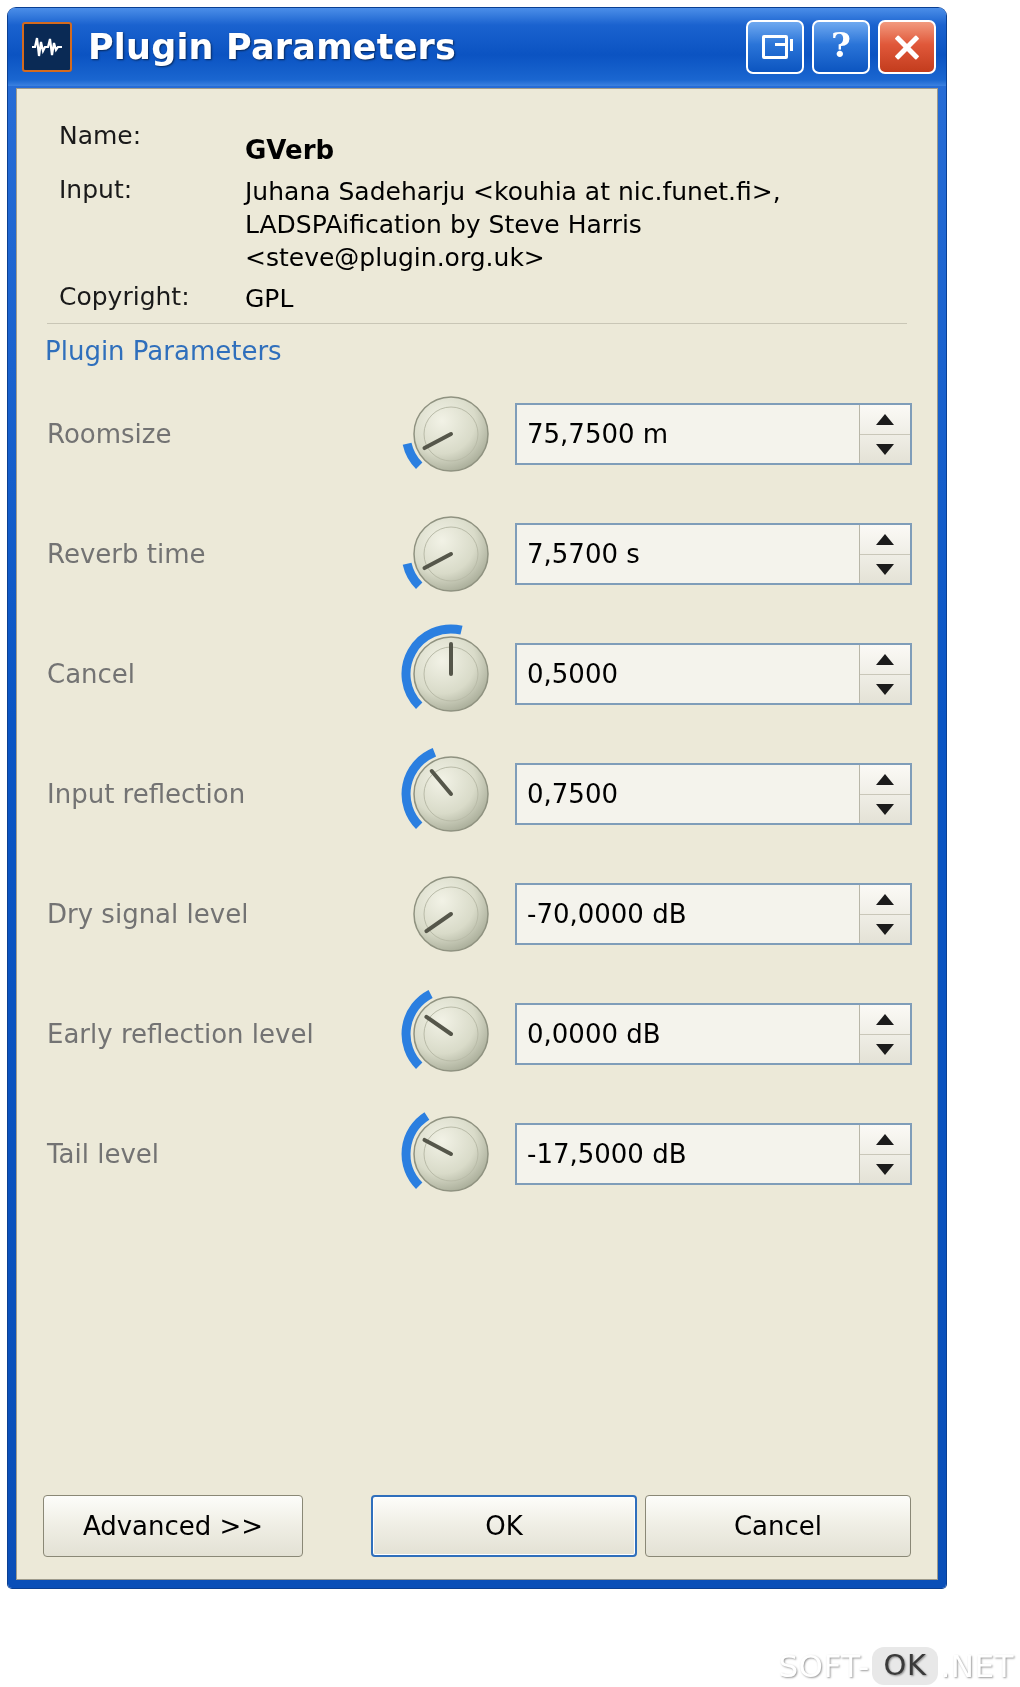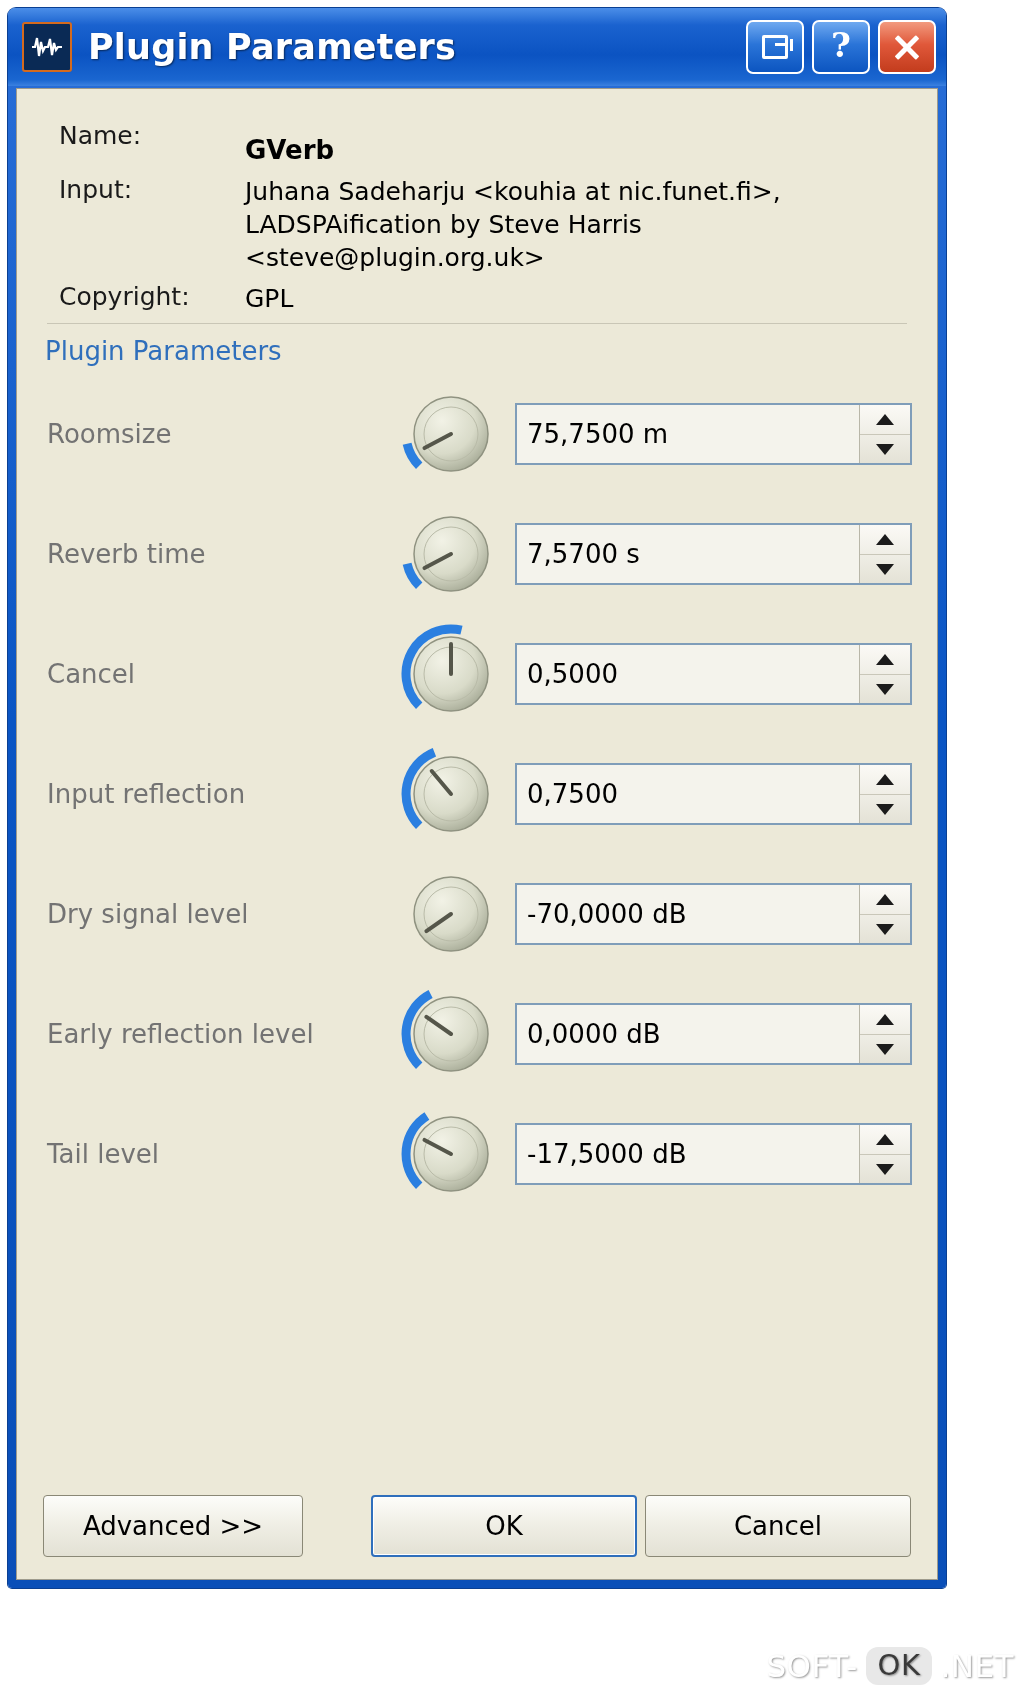--- a/index.html
+++ b/index.html
@@ -272,21 +272,21 @@
     position: absolute;
     right: 6px;
     bottom: 2px;
     font-family: "DejaVu Sans", sans-serif;
     font-size: 31px;
     color: #ffffff;
     letter-spacing: 0.5px;
     text-shadow: 1px 1px 2px rgba(0,0,0,.4);
     display: flex;
     align-items: center;
-    gap: 8px;
+    gap: 2px;
   }
   .watermark .pill {
     background: #e8e8e8;
     color: #3a3a3a;
     border-radius: 12px;
     padding: 1px 12px 3px 12px;
     font-size: 29px;
   }
 </style>
 </head>

